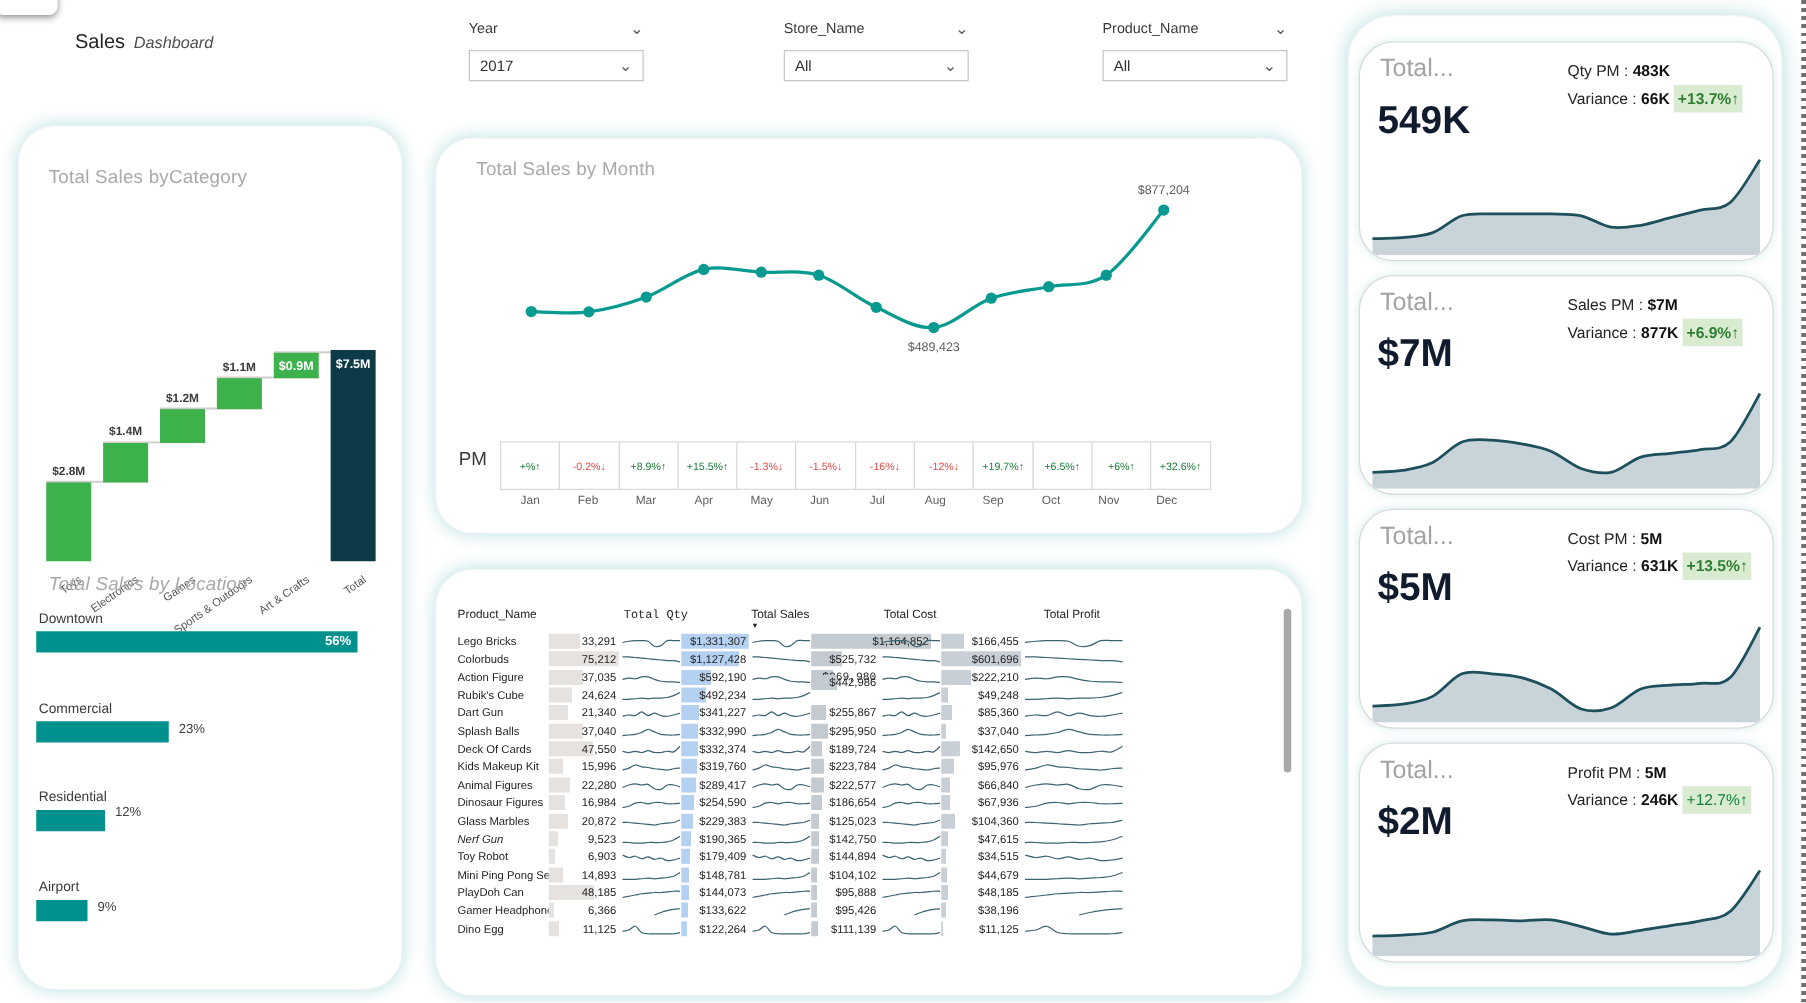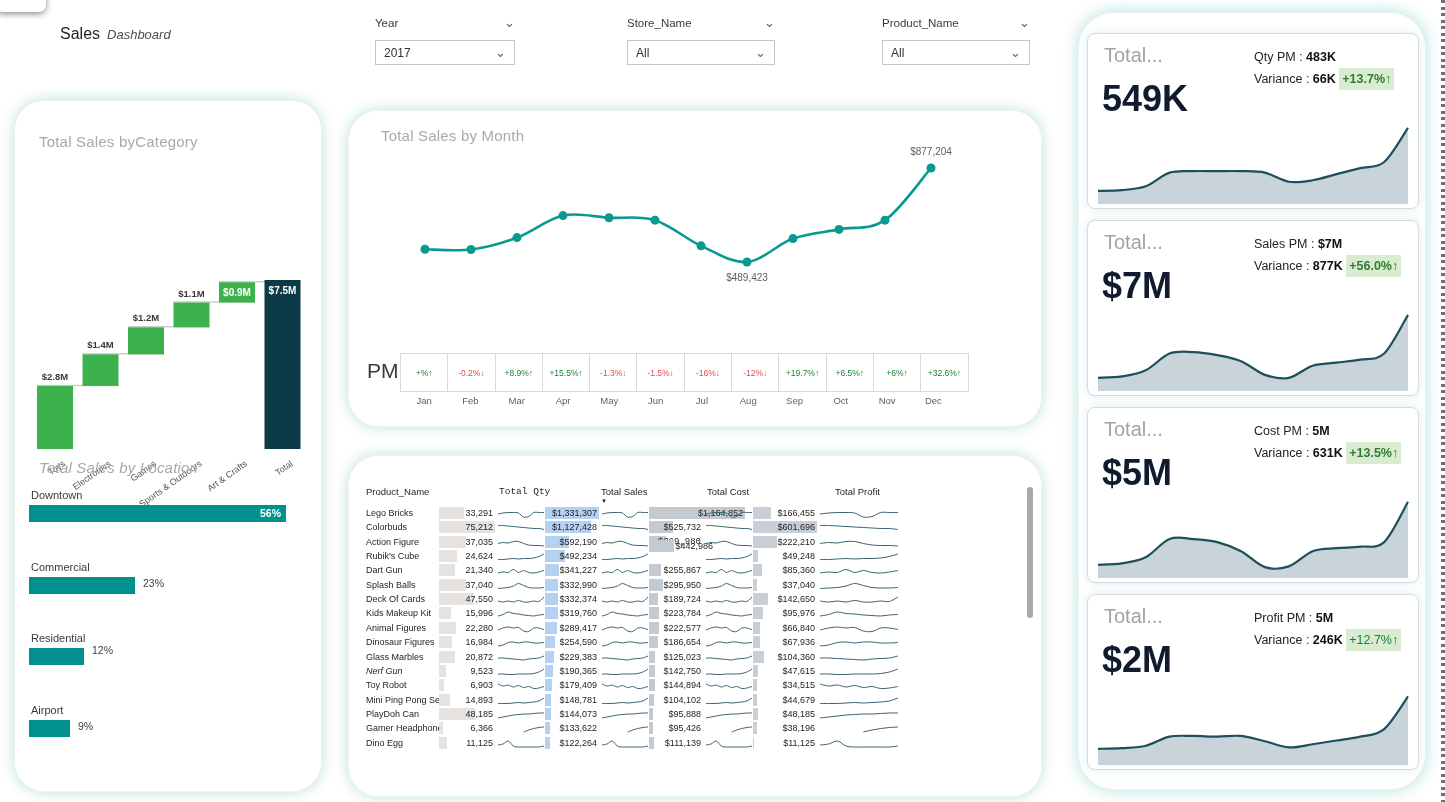--- a/index.html
+++ b/index.html
@@ -23,40 +23,40 @@
   .chev{color:#605e5c;font-size:13px;line-height:10px;}
   .fsel{margin-top:8px;height:23px;border:1px solid #c8c6c4;background:#fff;display:flex;
         align-items:center;justify-content:space-between;padding:0 8px;font-size:12px;color:#323130;}
   
   .locgroup{position:absolute;left:0;width:280px;}
   .loclabel{font-size:11px;color:#3b3a39;margin-left:2px;}
   .locbar{margin-top:4px;height:17px;background:#00918e;position:relative;}
   .pct-in{position:absolute;right:5px;top:2px;font-size:10.5px;font-weight:bold;color:#fff;}
   .pct-out{position:absolute;top:3px;font-size:10.5px;color:#3f3f3f;}
   
-  #pmlabel{position:absolute;left:18px;top:248px;font-size:21px;color:#3b3a39;}
+  #pmlabel{position:absolute;left:18px;top:248px;font-size:15px;color:#3b3a39;}
   #pmcells{position:absolute;left:52px;top:242px;display:flex;}
   .pmcell{width:46.3px;height:37px;border:1px solid #d9d9d9;margin-left:-1px;display:flex;
           align-items:center;justify-content:center;font-size:8.5px;background:#fff;}
   .up{color:#1a7f37;} .down{color:#e14b4b;}
   #pmmonths{position:absolute;left:52px;top:284px;display:flex;}
   .pmmon{width:46.3px;text-align:center;font-size:9.5px;color:#605e5c;}
   
   .thead{position:absolute;font-size:9.5px;color:#252423;white-space:nowrap;}
   .tcell{position:absolute;font-size:9px;color:#252423;white-space:nowrap;height:12px;line-height:12px;}
   .num{text-align:right;padding-right:2px;}
   .sorticon{position:absolute;font-size:6px;color:#252423;}
   .scrollthumb{position:absolute;left:1027px;top:487px;width:6px;height:131px;border-radius:3px;background:#a8a8a8;}
   
   .right-outer{position:absolute;left:1078px;top:12px;width:346px;height:776px;background:#fff;
                border-radius:36px;border:1px solid #eef4f4;box-shadow:0 0 16px rgba(0,145,142,.3);}
   .kpi{position:absolute;left:8px;width:330px;height:174px;background:#fff;border:1px solid #d7dbde;
-       border-radius:8px;box-shadow:0 0 8px rgba(0,145,142,.15);overflow:hidden;}
+       border-radius:28px;box-shadow:0 0 8px rgba(0,145,142,.15);overflow:hidden;}
   .k-title{position:absolute;left:16px;top:10px;font-size:20px;color:#a5a3a1;}
-  .k-value{position:absolute;left:14px;top:44px;font-size:36px;font-weight:800;color:#101b2e;}
+  .k-value{position:absolute;left:14px;top:44px;font-size:31px;font-weight:800;color:#101b2e;}
   .k-info{position:absolute;left:166px;top:12px;font-size:12.5px;line-height:22px;color:#252423;white-space:nowrap;}
   .k-info b{color:#111;}
   .badge{display:inline-block;background:#d9ecd2;padding:0 3px;font-weight:bold;color:#2f7d32;}
   .badge.light{font-weight:normal;color:#15803d;}
   .kpi-area{position:absolute;left:6px;bottom:4px;}
   
   .dots{position:absolute;right:0;top:0;width:4px;height:802px;
         background:repeating-linear-gradient(180deg,#6f6f6f 0 3px,transparent 3px 6.5px);}
   svg text{font-family:"Liberation Sans",sans-serif;}
 </style>
@@ -292,21 +292,21 @@
       <div style="position: absolute; left: 0px; top: 0px; width: 0px; height: 0px;"></div>
       <div class="tcell" style="left: 17px; top: 94.05px; width: 73px; overflow: hidden;">Rubik's Cube</div>
       <div class="tcell num" style="left: 90px; top: 94.05px; width: 54px; background: linear-gradient(to right, rgb(229, 226, 223) 33%, transparent 33%);">24,624</div>
       <svg width="48" height="12" viewBox="0 0 48 12" style="position: absolute; left: 148px; top: 95.05px;">
         <path d="M1,8.5C1.8518518518518516,8.5,4.407407407407407,8.583333333333334,6.111111111111111,8.5C7.814814814814814,8.416666666666666,9.518518518518517,8.166666666666666,11.222222222222221,8C12.925925925925926,7.833333333333333,14.629629629629628,7.5,16.333333333333332,7.5C18.037037037037035,7.5,19.74074074074074,8,21.444444444444443,8C23.148148148148145,8,24.851851851851855,7.583333333333333,26.555555555555557,7.5C28.25925925925926,7.416666666666667,29.962962962962962,7.583333333333333,31.666666666666664,7.5C33.37037037037037,7.416666666666667,35.074074074074076,7.333333333333333,36.77777777777778,7C38.48148148148148,6.666666666666667,40.18518518518518,6.166666666666667,41.888888888888886,5.5C43.59259259259259,4.833333333333333,46.148148148148145,3.4166666666666665,47,3" fill="none" stroke="#3a6472" stroke-width="1"></path>
       </svg>
       <div class="tcell num" style="left: 196px; top: 94.05px; width: 52px; background: linear-gradient(to right, rgb(181, 209, 242) 37%, transparent 37%);">$492,234</div>
       <svg width="48" height="12" viewBox="0 0 48 12" style="position: absolute; left: 252px; top: 95.05px;">
         <path d="M1,8.5C1.8518518518518516,8.5,4.407407407407407,8.583333333333334,6.111111111111111,8.5C7.814814814814814,8.416666666666666,9.518518518518517,8.166666666666666,11.222222222222221,8C12.925925925925926,7.833333333333333,14.629629629629628,7.5,16.333333333333332,7.5C18.037037037037035,7.5,19.74074074074074,8,21.444444444444443,8C23.148148148148145,8,24.851851851851855,7.583333333333333,26.555555555555557,7.5C28.25925925925926,7.416666666666667,29.962962962962962,7.583333333333333,31.666666666666664,7.5C33.37037037037037,7.416666666666667,35.074074074074076,7.333333333333333,36.77777777777778,7C38.48148148148148,6.666666666666667,40.18518518518518,6.166666666666667,41.888888888888886,5.5C43.59259259259259,4.833333333333333,46.148148148148145,3.4166666666666665,47,3" fill="none" stroke="#3a6472" stroke-width="1"></path>
       </svg>
-      <div class="tcell num" style="left: 300px; top: 84px; width: 52px; background: linear-gradient(to right, rgb(195, 202, 208) 38%, transparent 38%); padding-left: 12px;">$442,986</div>
+      <div class="tcell num" style="left: 300px; top: 84px; width: 52px; background: linear-gradient(to right, rgb(195, 202, 208) 38%, transparent 38%);">$442,986</div>
       <svg width="48" height="12" viewBox="0 0 48 12" style="position: absolute; left: 356px; top: 95.05px;">
         <path d="M1,8.5C1.8518518518518516,8.5,4.407407407407407,8.583333333333334,6.111111111111111,8.5C7.814814814814814,8.416666666666666,9.518518518518517,8.166666666666666,11.222222222222221,8C12.925925925925926,7.833333333333333,14.629629629629628,7.5,16.333333333333332,7.5C18.037037037037035,7.5,19.74074074074074,8,21.444444444444443,8C23.148148148148145,8,24.851851851851855,7.583333333333333,26.555555555555557,7.5C28.25925925925926,7.416666666666667,29.962962962962962,7.583333333333333,31.666666666666664,7.5C33.37037037037037,7.416666666666667,35.074074074074076,7.333333333333333,36.77777777777778,7C38.48148148148148,6.666666666666667,40.18518518518518,6.166666666666667,41.888888888888886,5.5C43.59259259259259,4.833333333333333,46.148148148148145,3.4166666666666665,47,3" fill="none" stroke="#3a6472" stroke-width="1"></path>
       </svg>
       <div class="tcell num" style="left: 404px; top: 94.05px; width: 62px; background: linear-gradient(to right, rgb(200, 207, 214) 8%, transparent 8%);">$49,248</div>
       <svg width="80" height="12" viewBox="0 0 80 12" style="position: absolute; left: 470px; top: 95.05px;">
         <path d="M1,8.5C2.4444444444444446,8.5,6.777777777777777,8.583333333333334,9.666666666666666,8.5C12.555555555555555,8.416666666666666,15.444444444444443,8.166666666666666,18.333333333333332,8C21.22222222222222,7.833333333333333,24.11111111111111,7.5,27,7.5C29.88888888888889,7.5,32.77777777777777,8,35.666666666666664,8C38.55555555555556,8,41.44444444444444,7.583333333333333,44.333333333333336,7.5C47.22222222222223,7.416666666666667,50.111111111111114,7.583333333333333,53,7.5C55.888888888888886,7.416666666666667,58.77777777777778,7.333333333333333,61.666666666666664,7C64.55555555555556,6.666666666666667,67.44444444444444,6.166666666666667,70.33333333333333,5.5C73.22222222222221,4.833333333333333,77.55555555555556,3.4166666666666665,79,3" fill="none" stroke="#3a6472" stroke-width="1"></path>
       </svg>
       <div style="position: absolute; left: 0px; top: 0px; width: 0px; height: 0px;"></div>
       <div class="tcell" style="left: 17px; top: 108.4px; width: 73px; overflow: hidden;">Dart Gun</div>
       <div class="tcell num" style="left: 90px; top: 108.4px; width: 54px; background: linear-gradient(to right, rgb(229, 226, 223) 28%, transparent 28%);">21,340</div>
@@ -562,21 +562,21 @@
       </svg>
   </div>
   <div class="kpi" style="top:207px;">
     <div class="k-title">Total...</div>
     <div class="k-value">$7M</div>
     <div class="k-info">
       <span>Sales PM :</span>
       <b>$7M</b><br>
       <span>Variance :</span>
       <b>877K</b>
-      <span class="badge">+56.0%↑</span>
+      <span class="badge">+6.9%↑</span>
     </div>
     <svg class="kpi-area" width="318" height="84" viewBox="0 0 318 84" preserveAspectRatio="none">
         <path d="M4,70.88C7.9743589743589745,70.62666666666667,19.897435897435898,70.62666666666667,27.846153846153847,69.36C35.794871794871796,68.09333333333333,43.743589743589745,67.08,51.69230769230769,63.28C59.64102564102564,59.480000000000004,67.58974358974359,49.599999999999994,75.53846153846155,46.559999999999995C83.4871794871795,43.519999999999996,91.43589743589745,44.786666666666676,99.38461538461539,45.040000000000006C107.33333333333333,45.29333333333334,115.28205128205127,46.56,123.23076923076923,48.08C131.17948717948718,49.599999999999994,139.12820512820514,50.86666666666667,147.0769230769231,54.160000000000004C155.02564102564105,57.45333333333334,162.97435897435898,65.05333333333334,170.92307692307693,67.84C178.8717948717949,70.62666666666667,186.82051282051282,72.39999999999999,194.76923076923077,70.88C202.71794871794873,69.36,210.66666666666666,61.25333333333333,218.6153846153846,58.72C226.56410256410257,56.18666666666667,234.5128205128205,56.693333333333335,242.46153846153845,55.68C250.4102564102564,54.666666666666664,258.35897435897436,54.160000000000004,266.3076923076923,52.64C274.2564102564103,51.12,282.20512820512823,54.03333333333333,290.1538461538462,46.559999999999995C298.10256410256414,39.08666666666666,310.02564102564105,14.259999999999998,314,7.799999999999997L314,84L4,84Z" fill="#c9d3da" stroke="none"></path>
         <path d="M4,70.88C7.9743589743589745,70.62666666666667,19.897435897435898,70.62666666666667,27.846153846153847,69.36C35.794871794871796,68.09333333333333,43.743589743589745,67.08,51.69230769230769,63.28C59.64102564102564,59.480000000000004,67.58974358974359,49.599999999999994,75.53846153846155,46.559999999999995C83.4871794871795,43.519999999999996,91.43589743589745,44.786666666666676,99.38461538461539,45.040000000000006C107.33333333333333,45.29333333333334,115.28205128205127,46.56,123.23076923076923,48.08C131.17948717948718,49.599999999999994,139.12820512820514,50.86666666666667,147.0769230769231,54.160000000000004C155.02564102564105,57.45333333333334,162.97435897435898,65.05333333333334,170.92307692307693,67.84C178.8717948717949,70.62666666666667,186.82051282051282,72.39999999999999,194.76923076923077,70.88C202.71794871794873,69.36,210.66666666666666,61.25333333333333,218.6153846153846,58.72C226.56410256410257,56.18666666666667,234.5128205128205,56.693333333333335,242.46153846153845,55.68C250.4102564102564,54.666666666666664,258.35897435897436,54.160000000000004,266.3076923076923,52.64C274.2564102564103,51.12,282.20512820512823,54.03333333333333,290.1538461538462,46.559999999999995C298.10256410256414,39.08666666666666,310.02564102564105,14.259999999999998,314,7.799999999999997" fill="none" stroke="#1d4f5c" stroke-width="2.2"></path>
       </svg>
   </div>
   <div class="kpi" style="top:394px;">
     <div class="k-title">Total...</div>
     <div class="k-value">$5M</div>
     <div class="k-info">

